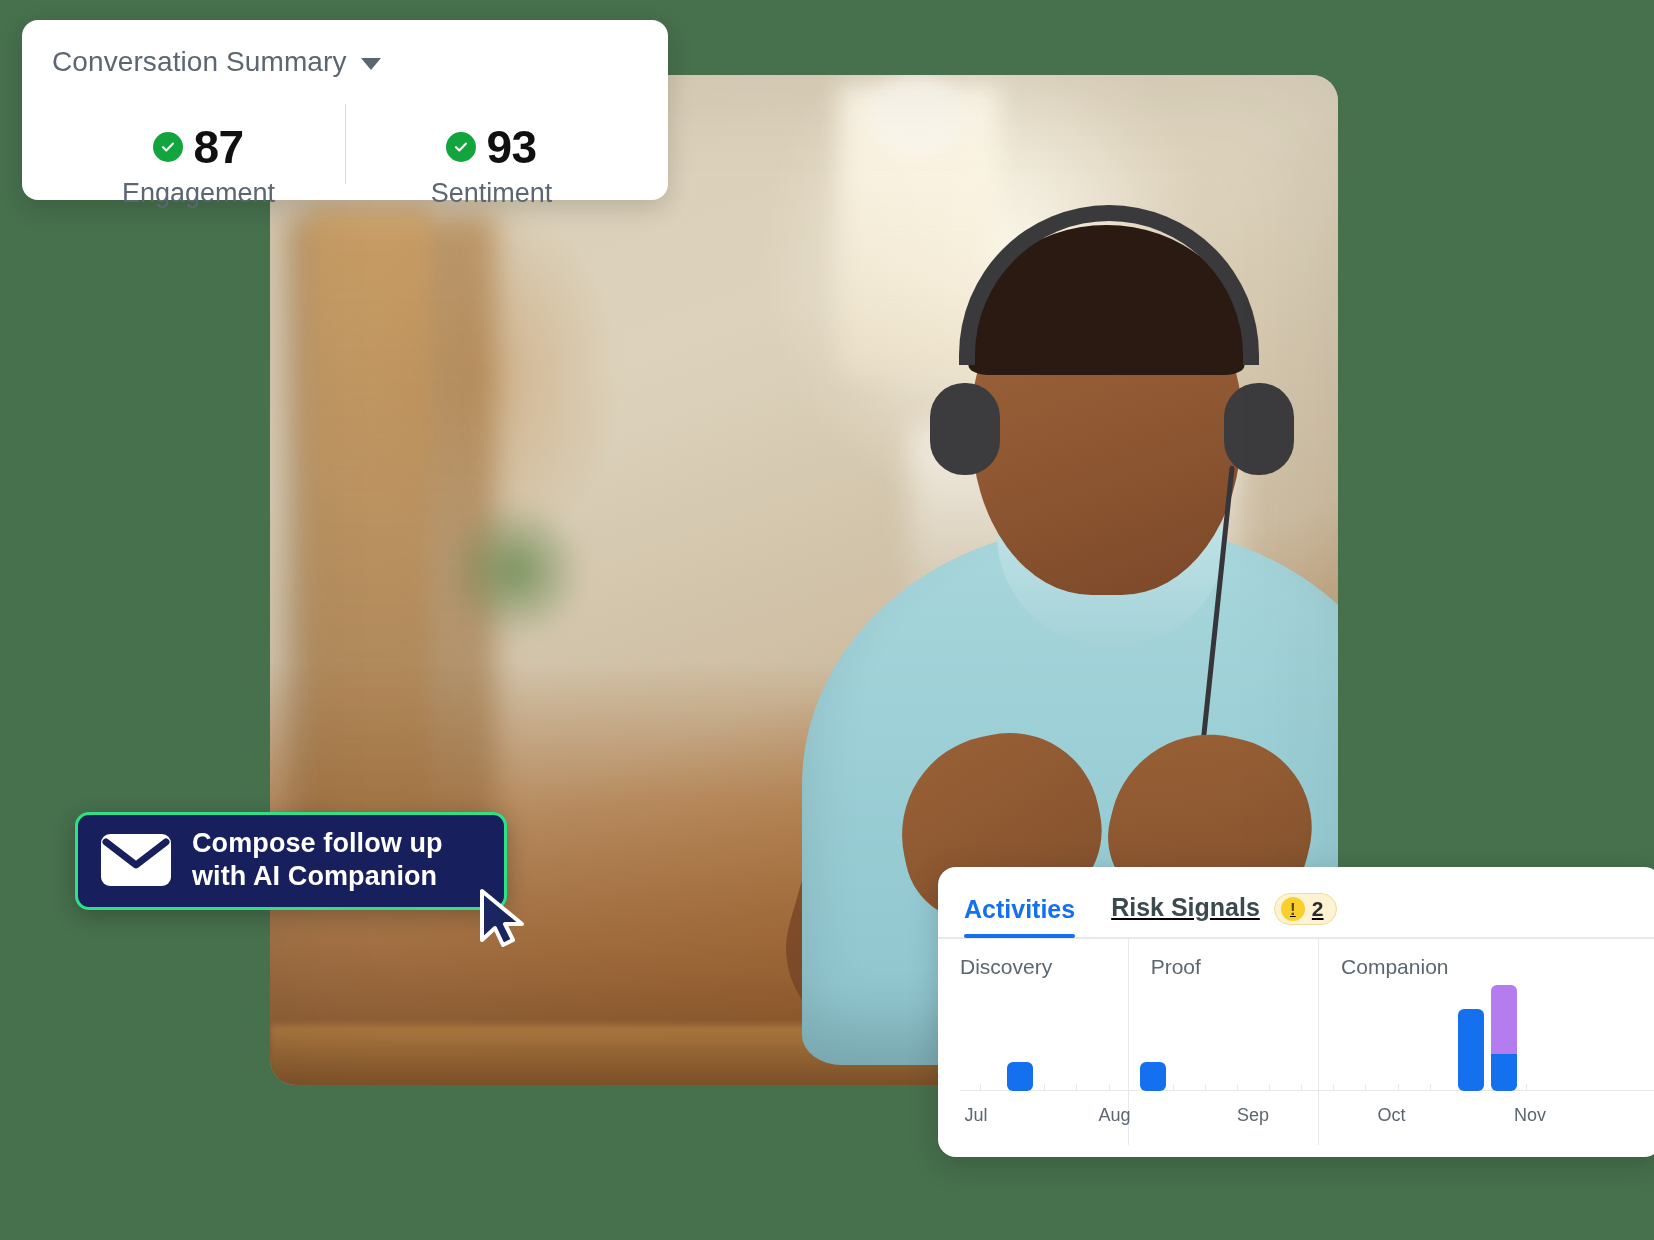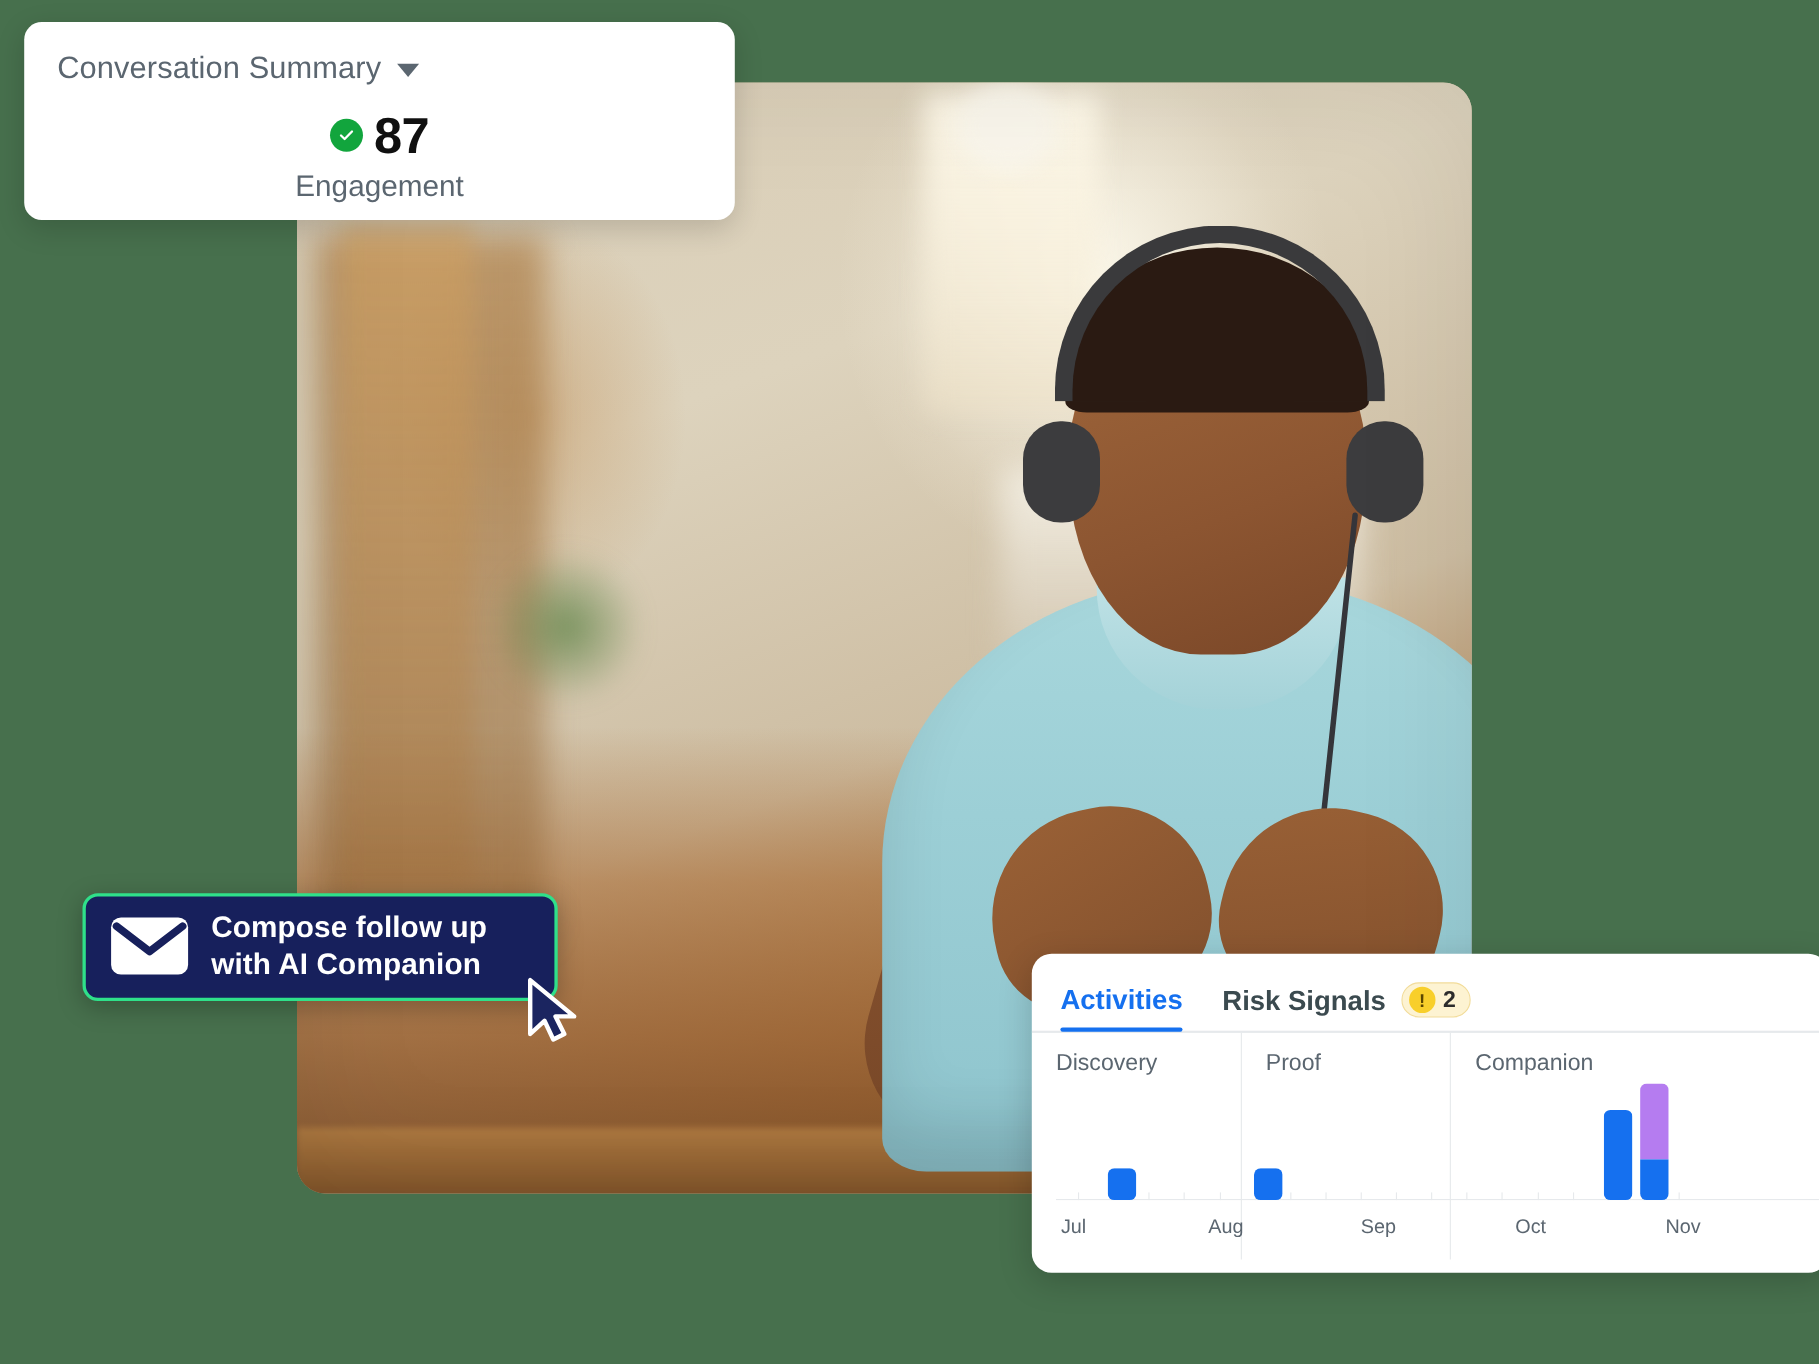--- a/index.html
+++ b/index.html
@@ -252,20 +252,21 @@
     position: absolute;
     left: 0; top: 4px;
     width: 1px; height: 80px;
     background: #d9dde1;
   }
   .metric-top {
     display: flex;
     align-items: center;
     justify-content: center;
     gap: 10px;
+    margin-top: 24px;
   }
   .check-badge {
     width: 30px; height: 30px;
     border-radius: 50%;
     background: #12a53d;
     display: inline-flex;
     align-items: center;
     justify-content: center;
     flex: none;
   }
@@ -351,22 +352,23 @@
   .tab.active::after {
     content: "";
     position: absolute;
     left: 0; right: 0; bottom: 0;
     height: 4px;
     background: #1570ef;
     border-radius: 2px;
   }
   .tab-with-badge {
     display: flex;
-    align-items: flex-end;
+    align-items: flex-start;
     gap: 14px;
+    text-decoration: underline;
   }
   .risk-badge {
     display: inline-flex;
     align-items: center;
     gap: 7px;
     background: #fdf3d2;
     border: 1px solid #f2dc9a;
     border-radius: 999px;
     padding: 3px 12px 3px 6px;
     margin-bottom: 14px;
@@ -499,20 +501,31 @@
       <div class="metric">
         <div class="metric-top">
           <span class="check-badge">
             <svg width="18" height="18" viewBox="0 0 18 18">
                 <path d="M4 9.2 L7.3 12.4 L14 5.6" fill="none" stroke="#ffffff" stroke-width="2.1" stroke-linecap="round" stroke-linejoin="round"></path>
               </svg>
           </span>
           <span class="metric-value">87</span>
         </div>
         <div class="metric-label">Engagement</div>
+      </div>
+      <div class="metric">
+        <div class="metric-top">
+          <span class="check-badge">
+            <svg width="18" height="18" viewBox="0 0 18 18">
+                <path d="M4 9.2 L7.3 12.4 L14 5.6" fill="none" stroke="#ffffff" stroke-width="2.1" stroke-linecap="round" stroke-linejoin="round"></path>
+              </svg>
+          </span>
+          <span class="metric-value">93</span>
+        </div>
+        <div class="metric-label">Sentiment</div>
       </div>
     </div>
   </div>
 
   <div class="compose-pill">
     <svg class="mail-icon" viewBox="0 0 72 54">
       <rect x="1" y="1" width="70" height="52" rx="9" fill="#ffffff"></rect>
       <path d="M6 9 L36 32 L66 9" fill="none" stroke="#17205c" stroke-width="7" stroke-linecap="round" stroke-linejoin="round"></path>
     </svg>
     <div class="compose-text">

